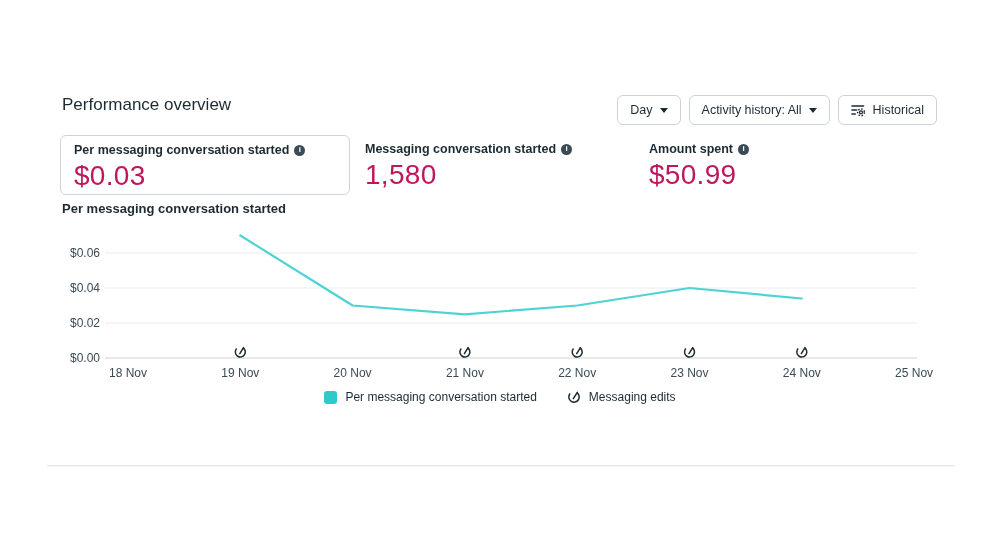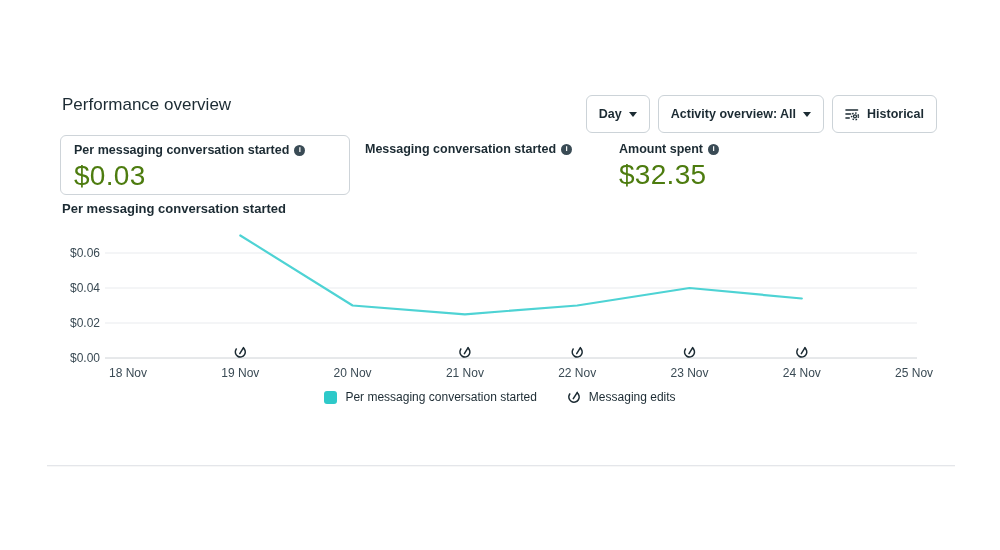--- a/index.html
+++ b/index.html
@@ -14,56 +14,56 @@
 
   .section-title {
     position:absolute; left:62px; top:95px;
     font-size:17px; font-weight:400; color:#1c2b33;
   }
 
   
   .toolbar { position:absolute; top:95px; right:63px; display:flex; gap:8px; }
   .btn {
     display:flex; align-items:center; gap:7px;
-    height:38px; padding:0 12px;
+    height:30px; padding:0 12px;
     background:#fff; border:1px solid #ccd3d8; border-radius:6px;
     font-family:"Liberation Sans", sans-serif;
-    font-size:12.5px; font-weight:700; color:#1c2b33;
+    font-size:12.5px; font-weight:400; color:#1c2b33;
     cursor:pointer; white-space:nowrap;
   }
   .caret {
     width:0; height:0; display:inline-block;
     border-left:4px solid transparent; border-right:4px solid transparent;
     border-top:5px solid #1c2b33; margin-top:1px;
   }
 
   
   .metric-card-selected {
     position:absolute; left:60px; top:135px;
     width:290px; height:60px;
     border:1px solid #ced4d9; border-radius:6px;
     padding:7px 13px; background:#fff; cursor:pointer;
   }
   .metric-plain { position:absolute; top:142px; cursor:pointer; }
   .metric-plain.m2 { left:365px; }
-  .metric-plain.m3 { left:619px; }
+  .metric-plain.m3 { left:649px; }
   .metric-label {
     display:flex; align-items:center; gap:5px;
     font-size:12.5px; font-weight:700; color:#1c2b33; white-space:nowrap;
   }
   .info-icon {
     width:11px; height:11px; border-radius:50%;
     background:#3a4b55; color:#fff;
     font-size:8px; font-weight:700; font-style:normal;
     display:inline-flex; align-items:center; justify-content:center;
     line-height:1; flex:0 0 auto;
   }
   .metric-value {
     margin-top:3px;
-    font-size:28px; font-weight:400; color:#4d7c0f; letter-spacing:0.3px;
+    font-size:28px; font-weight:400; color:#be185d; letter-spacing:0.3px;
   }
 
   .chart-title {
     position:absolute; left:62px; top:201px;
     font-size:13px; font-weight:700; color:#1c2b33;
   }
 
   .chart-wrap { position:absolute; left:45px; top:228px; width:900px; height:158px; }
   .chart-wrap svg { display:block; }
   .tick { font-family:"Liberation Sans", sans-serif; font-size:12px; fill:#3a4a54; }
@@ -88,21 +88,21 @@
 <div class="stage">
 
   <div class="section-title">Performance overview</div>
 
   <div class="toolbar">
     <button class="btn">
       <span>Day</span>
       <span class="caret"></span>
     </button>
     <button class="btn">
-      <span>Activity overview: All</span>
+      <span>Activity history: All</span>
       <span class="caret"></span>
     </button>
     <button class="btn">
       <span style="display:inline-flex;">
         <svg width="15" height="14" viewBox="0 0 15 14">
           <line x1="1" y1="3" x2="12.5" y2="3" stroke="#1c2b33" stroke-width="1.6" stroke-linecap="round"></line>
           <line x1="1" y1="7" x2="5.6" y2="7" stroke="#1c2b33" stroke-width="1.6" stroke-linecap="round"></line>
           <line x1="1" y1="11" x2="4.2" y2="11" stroke="#1c2b33" stroke-width="1.6" stroke-linecap="round"></line>
           <circle cx="10" cy="9.3" r="3.4" fill="none" stroke="#1c2b33" stroke-width="1.5" stroke-dasharray="1.5 1.65"></circle>
           <circle cx="10" cy="9.3" r="1.5" fill="none" stroke="#1c2b33" stroke-width="1.3"></circle>
@@ -118,28 +118,29 @@
       <span class="info-icon">i</span>
     </div>
     <div class="metric-value">$0.03</div>
   </div>
 
   <div class="metric-plain m2">
     <div class="metric-label">
       <span>Messaging conversation started</span>
       <span class="info-icon">i</span>
     </div>
+    <div class="metric-value">1,580</div>
   </div>
 
   <div class="metric-plain m3">
     <div class="metric-label">
       <span>Amount spent</span>
       <span class="info-icon">i</span>
     </div>
-    <div class="metric-value">$32.35</div>
+    <div class="metric-value">$50.99</div>
   </div>
 
   <div class="chart-title">Per messaging conversation started</div>
 
   <div class="chart-wrap">
     <svg id="chart-svg" width="900" height="158" viewBox="0 0 900 158">
         <line x1="60" y1="130" x2="872" y2="130" stroke="#ced2d6" stroke-width="1"></line>
         <text x="55" y="134" text-anchor="end" class="tick">$0.00</text>
         <line x1="60" y1="95" x2="872" y2="95" stroke="#e9ebee" stroke-width="1"></line>
         <text x="55" y="99" text-anchor="end" class="tick">$0.02</text>

